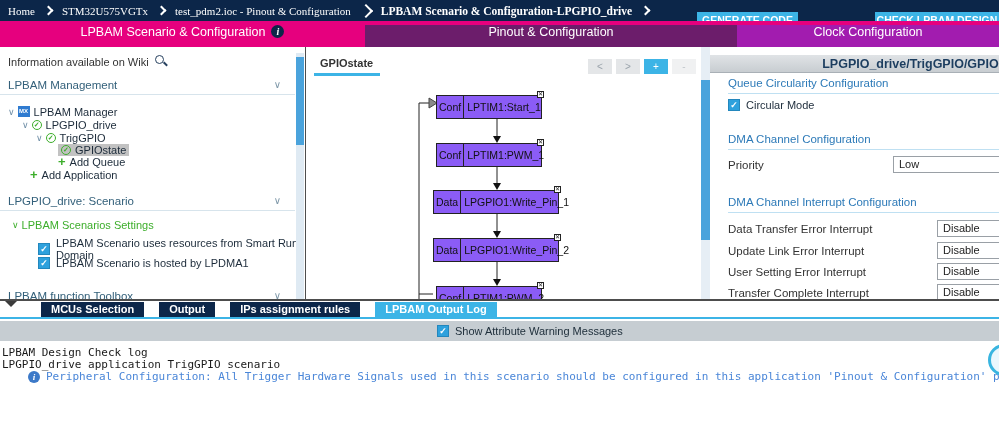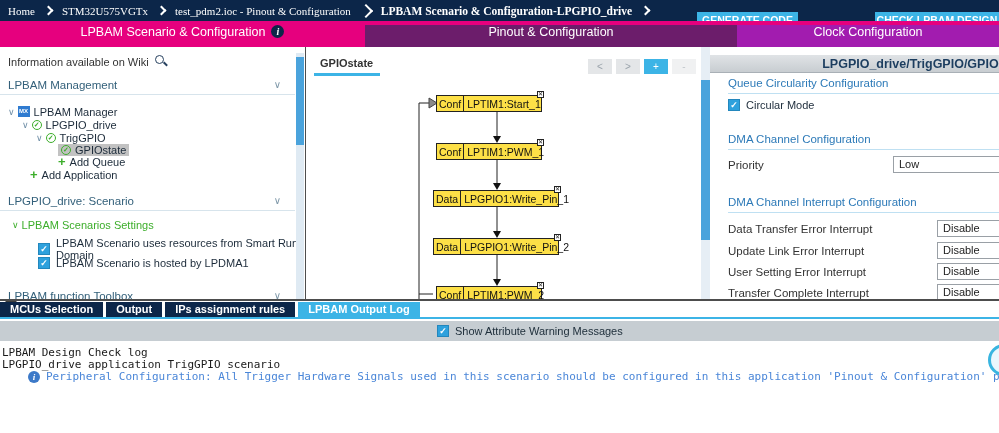--- a/index.html
+++ b/index.html
@@ -59,21 +59,21 @@
   .centerpanel { position:absolute; left:305px; top:0; width:405px; height:252px; background:#fff;
     border-left:1px solid #4d4d4d; overflow:hidden; }
   .ctab { position:absolute; left:14px; top:10px; font-size:11px; font-weight:bold; color:#333; cursor:pointer; }
   .ctab-underline { position:absolute; left:8px; top:26px; width:66px; height:3px; background:#3cb4e6; }
   .navbtns { position:absolute; right:14px; top:12px; display:flex; gap:4px; }
   .nbtn { width:24px; height:15px; text-align:center; line-height:15px; font-size:10px;
     background:#e4e6e8; color:#9aa3ab; cursor:pointer; }
   .nbtn.plusbtn { background:#3cb4e6; color:#fff; }
   .nbtn.minusbtn { background:#f0f1f2; color:#c2c7cc; }
   .dsvg { position:absolute; left:0; top:0; }
-  .node { position:absolute; height:17px; border:1px solid #222; background:#fde047; display:flex; font-size:10.5px; color:#111; cursor:pointer; }
+  .node { position:absolute; height:24px; border:1px solid #222; background:#8b5cf6; display:flex; font-size:10.5px; color:#111; cursor:pointer; }
   .ntype { border-right:1px solid #222; display:flex; align-items:center; justify-content:center; padding:0 2px; }
   .nlabel { flex:1; display:flex; align-items:center; justify-content:center; white-space:nowrap; padding:0 3px; }
   .ndel { position:absolute; right:-3px; top:-5px; width:7px; height:7px; background:#fff; border:1px solid #222;
     font-size:6px; line-height:5px; text-align:center; color:#222; cursor:pointer; }
   .cscroll-track { position:absolute; right:0; top:0; width:9px; height:252px; background:#e6eef5; }
   .cscroll-thumb { position:absolute; right:0; top:33px; width:9px; height:160px; background:#4aa3dc; }
 
   
   .rightpanel { position:absolute; left:710px; top:0; width:289px; height:252px; background:#fff; overflow:hidden; }
   .rhdr { position:absolute; left:0; top:8px; width:289px; height:18px; overflow:hidden;
@@ -84,21 +84,21 @@
     border-bottom:1px solid #bfe0f2; padding-bottom:4px; }
   .rlabel { position:absolute; left:18px; font-size:11.5px; color:#333; white-space:nowrap; }
   .rselect { position:absolute; height:17px; background:#fff; border:1px solid #9aa0a6;
     font-size:11px; color:#222; line-height:15px; padding-left:5px; width:150px; cursor:pointer; }
 
   
   .bottompanel { position:absolute; left:0; top:299px; width:999px; height:134px; background:#fff;
     border-top:2px solid #4d4d4d; }
   .collapse-tri { position:absolute; left:5px; top:0px; width:0; height:0;
     border-left:6px solid transparent; border-right:6px solid transparent; border-top:6px solid #3b3b3b; cursor:pointer; }
-  .btabs { position:absolute; left:0; top:1px; width:999px; height:17px; border-bottom:2px solid #3cb4e6; display:flex; gap:3px; }
+  .btabs { position:absolute; left:0; top:1px; width:999px; height:17px; border-bottom:2px solid #3cb4e6; display:flex; gap:15px;padding-left:41px; }
   .btab { height:15px; background:#0c2649; color:#fff; font-size:11px; font-weight:bold;
     padding:0 10px; line-height:15px; cursor:pointer; white-space:nowrap; }
   .btab.active { background:#3cb4e6; }
   .graybar { position:absolute; left:0; top:20px; width:999px; height:20px; background:#c6cdd2; }
   .warn-cb { position:absolute; left:437px; top:4px; display:flex; align-items:center;
     font-size:11px; color:#20303c; cursor:pointer; }
   .logarea { position:absolute; left:0; top:40px; width:999px; height:94px; background:#fff;
     font-family:"DejaVu Sans Mono", monospace; font-size:11px; color:#1a1a1a; }
   .logline { position:absolute; left:2px; white-space:nowrap; }
   .infoline { position:absolute; left:28px; color:#4a86d8; white-space:nowrap; display:flex; align-items:center; }

